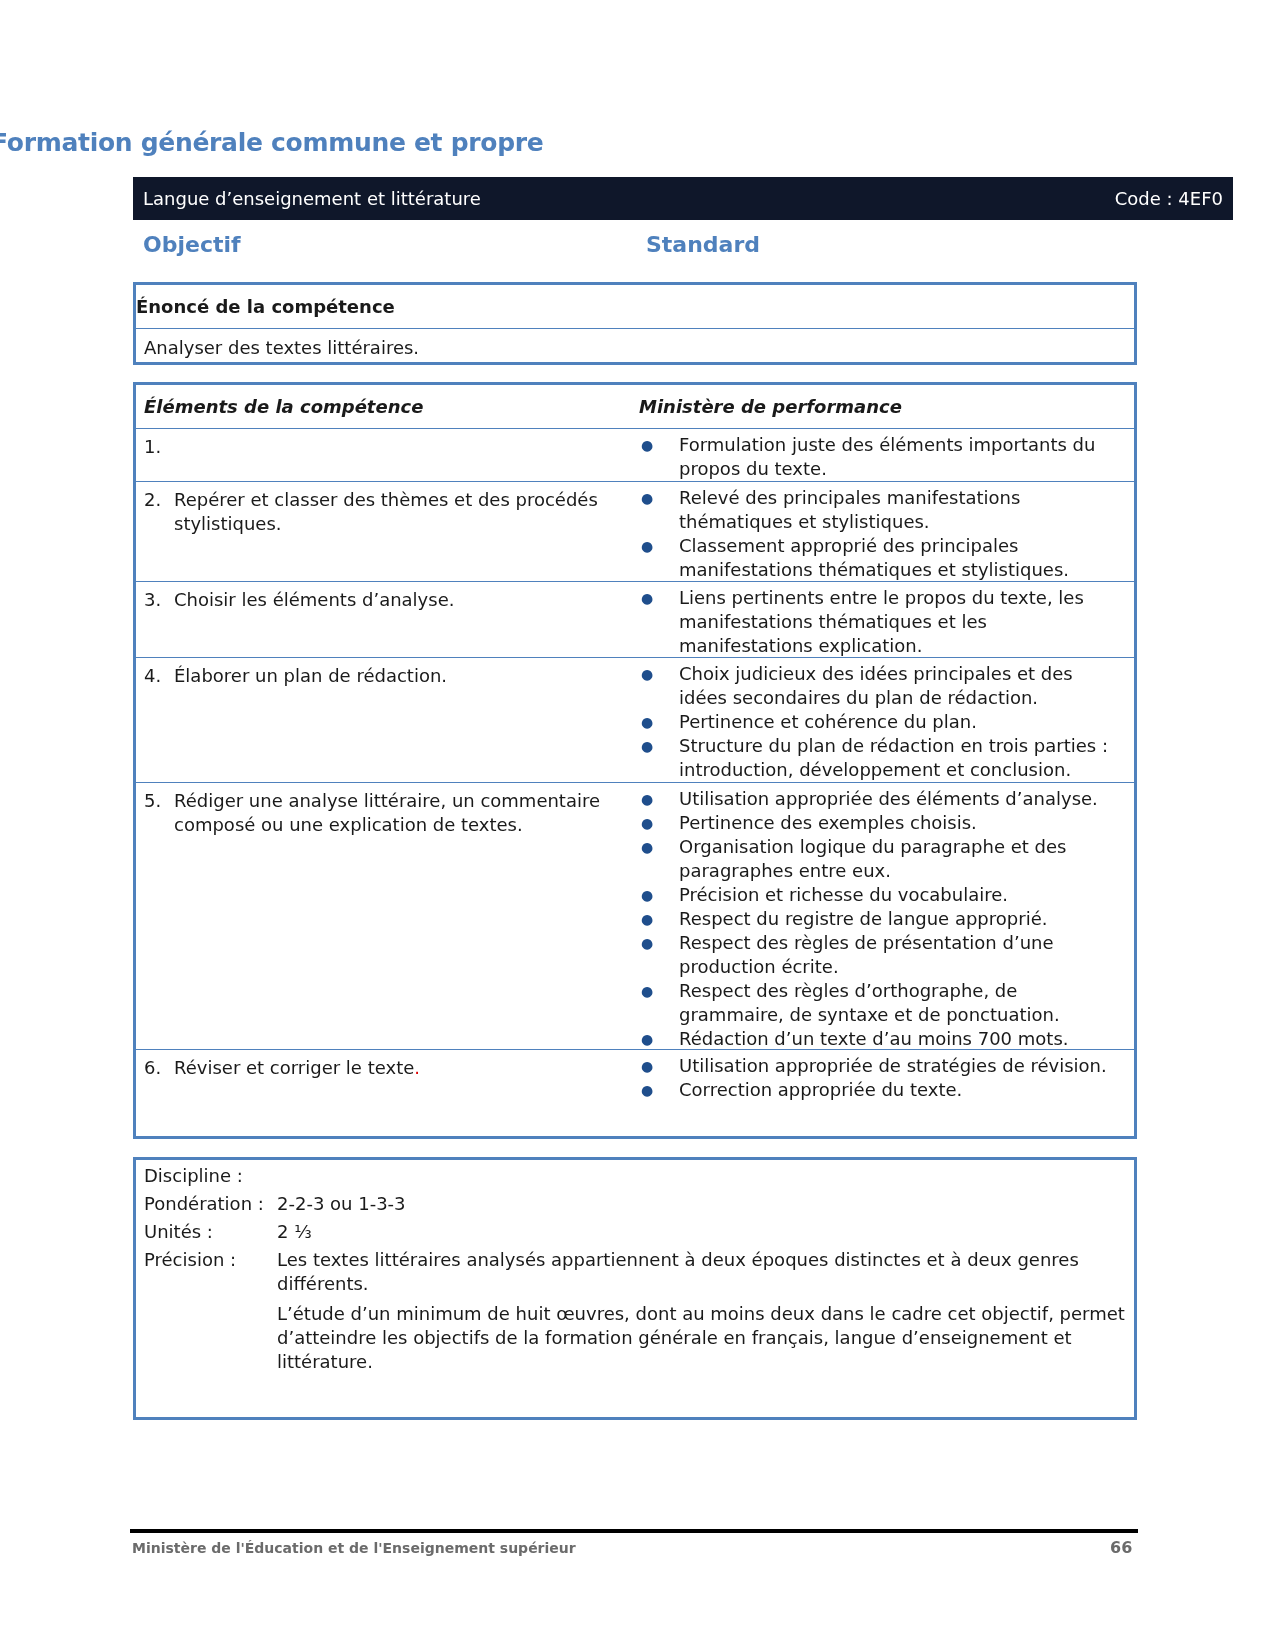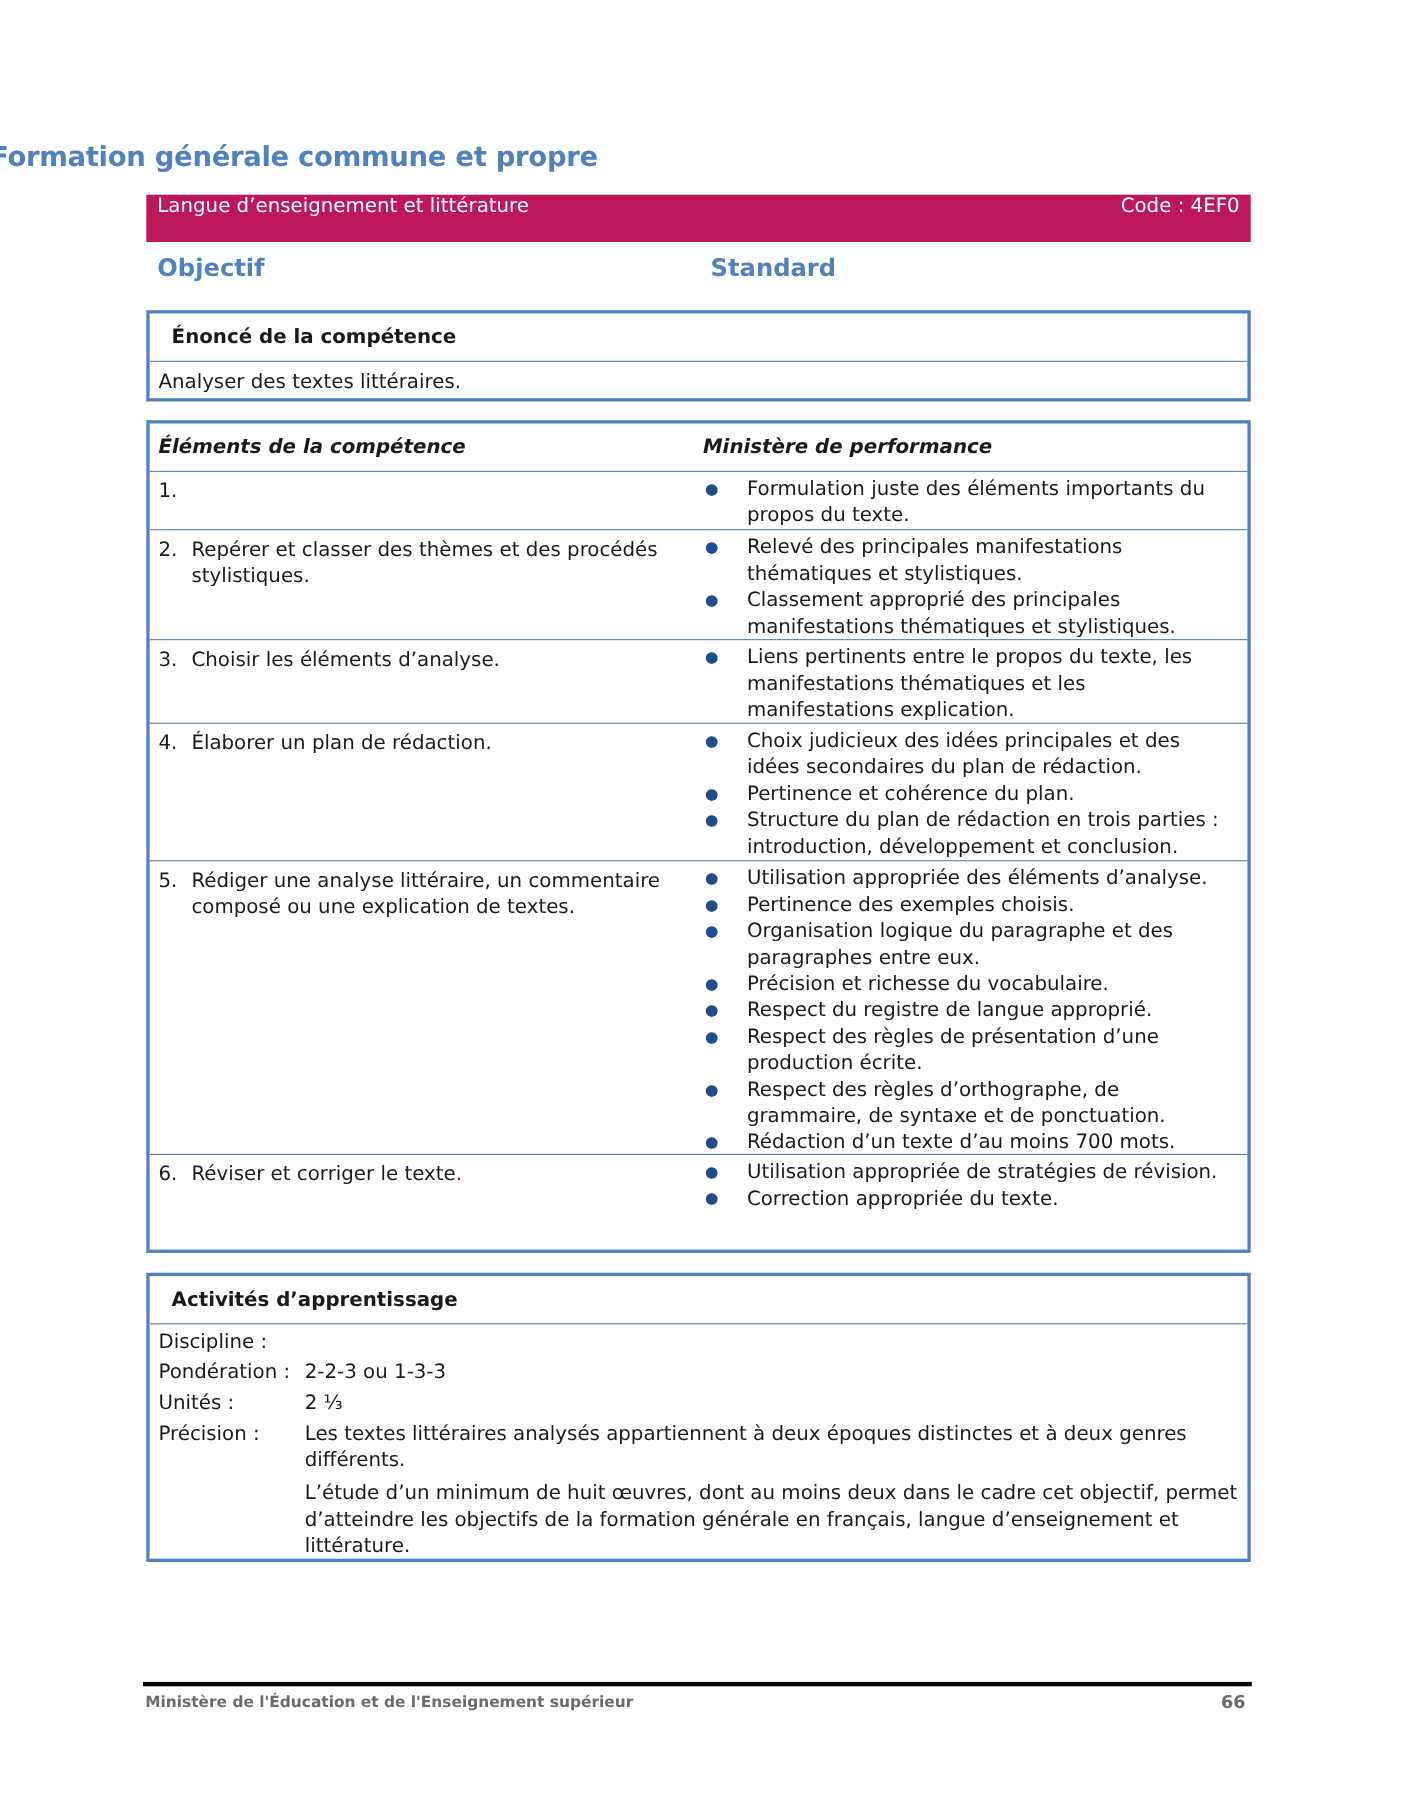--- a/index.html
+++ b/index.html
@@ -1,30 +1,30 @@
 <!DOCTYPE html>
 <html><head>
 <meta charset="utf-8">
 <style>
   html, body { margin: 0; padding: 0; background: #ffffff; }
   body { width: 1275px; height: 1650px; position: relative; overflow: hidden;
          font-family: "DejaVu Sans", "Liberation Sans", sans-serif; color: #1a1a1a; }
   .page { position: absolute; left: 133px; top: 0; width: 1004px; }
   .section-title { position: absolute; left: -9px; top: 128px; font-size: 25px; font-weight: bold;
                    color: #4f81bd; letter-spacing: -0.3px; white-space: nowrap; }
-  .topic-bar { position: absolute; left: 0; top: 177px; width: 1004px; height: 43px; background: #be185d;
-               color: #ffffff; font-size: 18px; display: flex; align-items: flex-start; justify-content: space-between;
+  .topic-bar { position: absolute; left: 0; top: 177px; width: 1100px; height: 43px; background: #0f172a;
+               color: #ffffff; font-size: 18px; display: flex; align-items: center; justify-content: space-between;
                box-sizing: border-box; padding: 0 10px; }
   .col-heads { position: absolute; left: 0; top: 232px; width: 1004px; height: 36px; }
   .col-head { position: absolute; top: 0; font-size: 22px; font-weight: bold; color: #4f81bd; }
   .col-head.objectif { left: 10px; }
   .col-head.standard { left: 513px; }
 
   .box { position: absolute; left: 0; width: 1004px; border: 3px solid #4f81bd; box-sizing: border-box; background: #fff; }
-  .box .head { font-weight: bold; font-size: 18px; padding: 0 20px; height: 44px; display: flex; align-items: center;
+  .box .head { font-weight: bold; font-size: 18px; padding: 0 0; height: 44px; display: flex; align-items: center;
                border-bottom: 1.5px solid #4f81bd; box-sizing: border-box; }
   .enonce { top: 282px; height: 83px; }
   .enonce .body { font-size: 18px; padding: 0 8px; height: 36px; display: flex; align-items: center; }
 
   .elements { top: 382px; height: 757px; }
   .el-head { display: flex; border-bottom: 1.5px solid #4f81bd; height: 44px; box-sizing: border-box; }
   .el-head div { font-weight: bold; font-size: 18px; display: flex; align-items: center; font-style: italic; }
   .el-head .c1 { width: 503px; padding-left: 8px; box-sizing: border-box; }
   .el-head .c2 { padding-left: 0; }
   .row { display: flex; border-bottom: 1.5px solid #4f81bd; box-sizing: border-box; }
@@ -189,21 +189,20 @@
             <div class="crit">
               <span class="bullet">●</span>
               <span class="ctext">Correction appropriée du texte.</span>
             </div>
           </div>
         </div>
       </div>
   </div>
 
   <div class="box activites">
-    <div class="head">Activités d’apprentissage</div>
     <div class="act-body">
       <div class="act-row">
         <span class="act-label">Discipline :</span>
       </div>
       <div class="act-row">
         <span class="act-label">Pondération :</span>
         <span class="act-val">2-2-3 ou 1-3-3</span>
       </div>
       <div class="act-row">
         <span class="act-label">Unités :</span>

